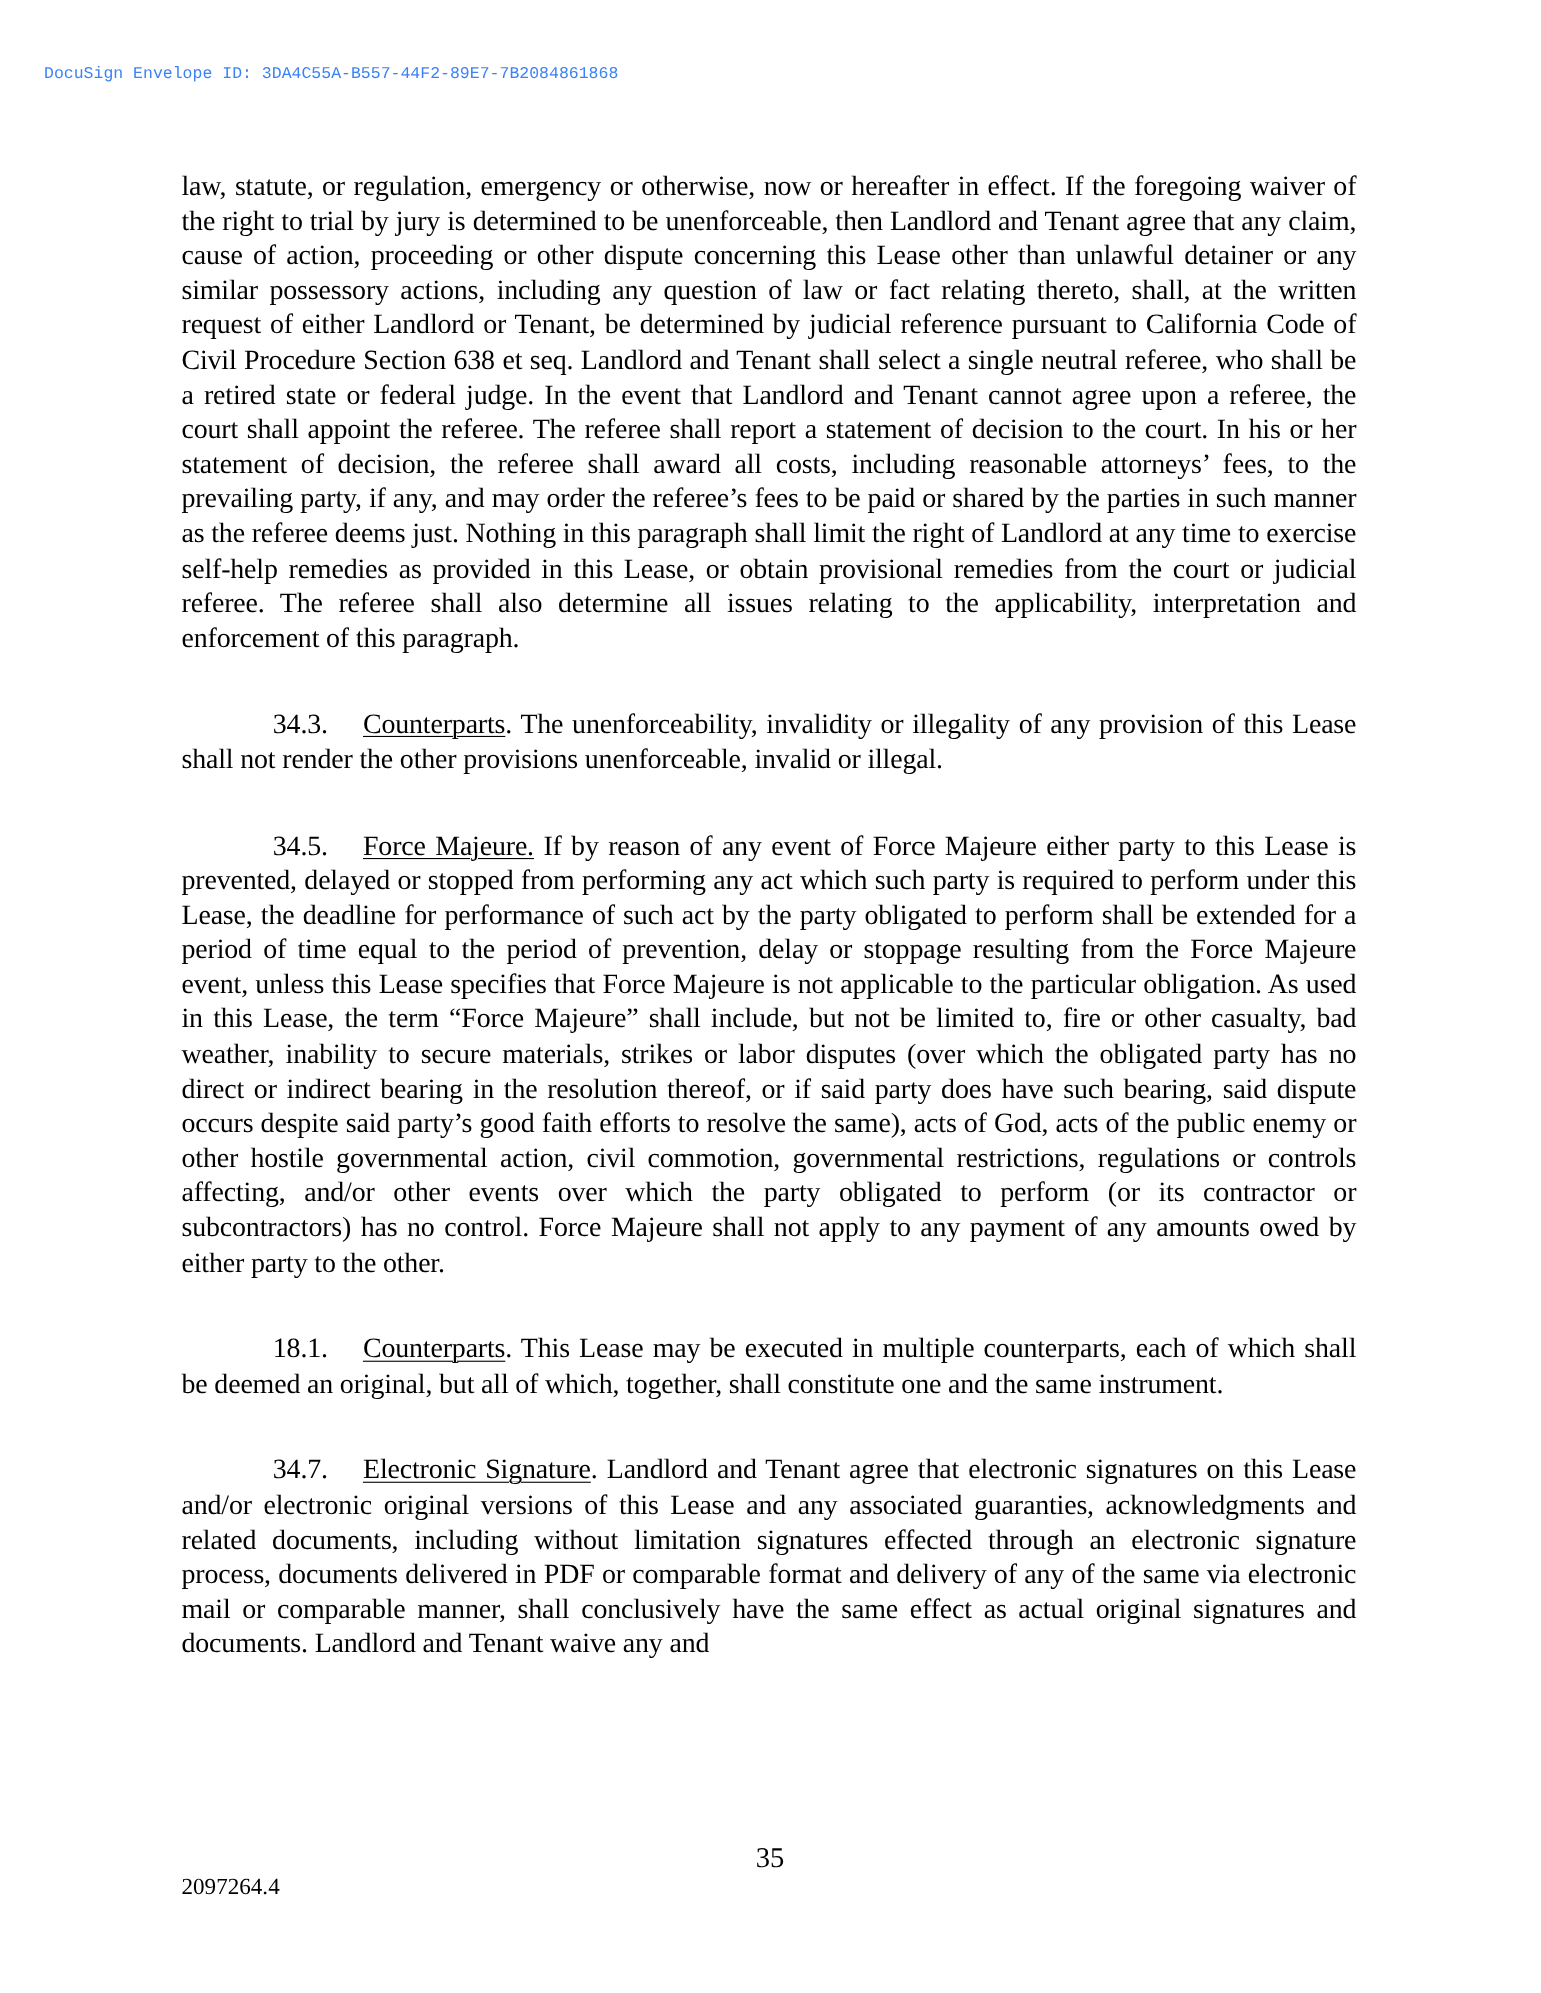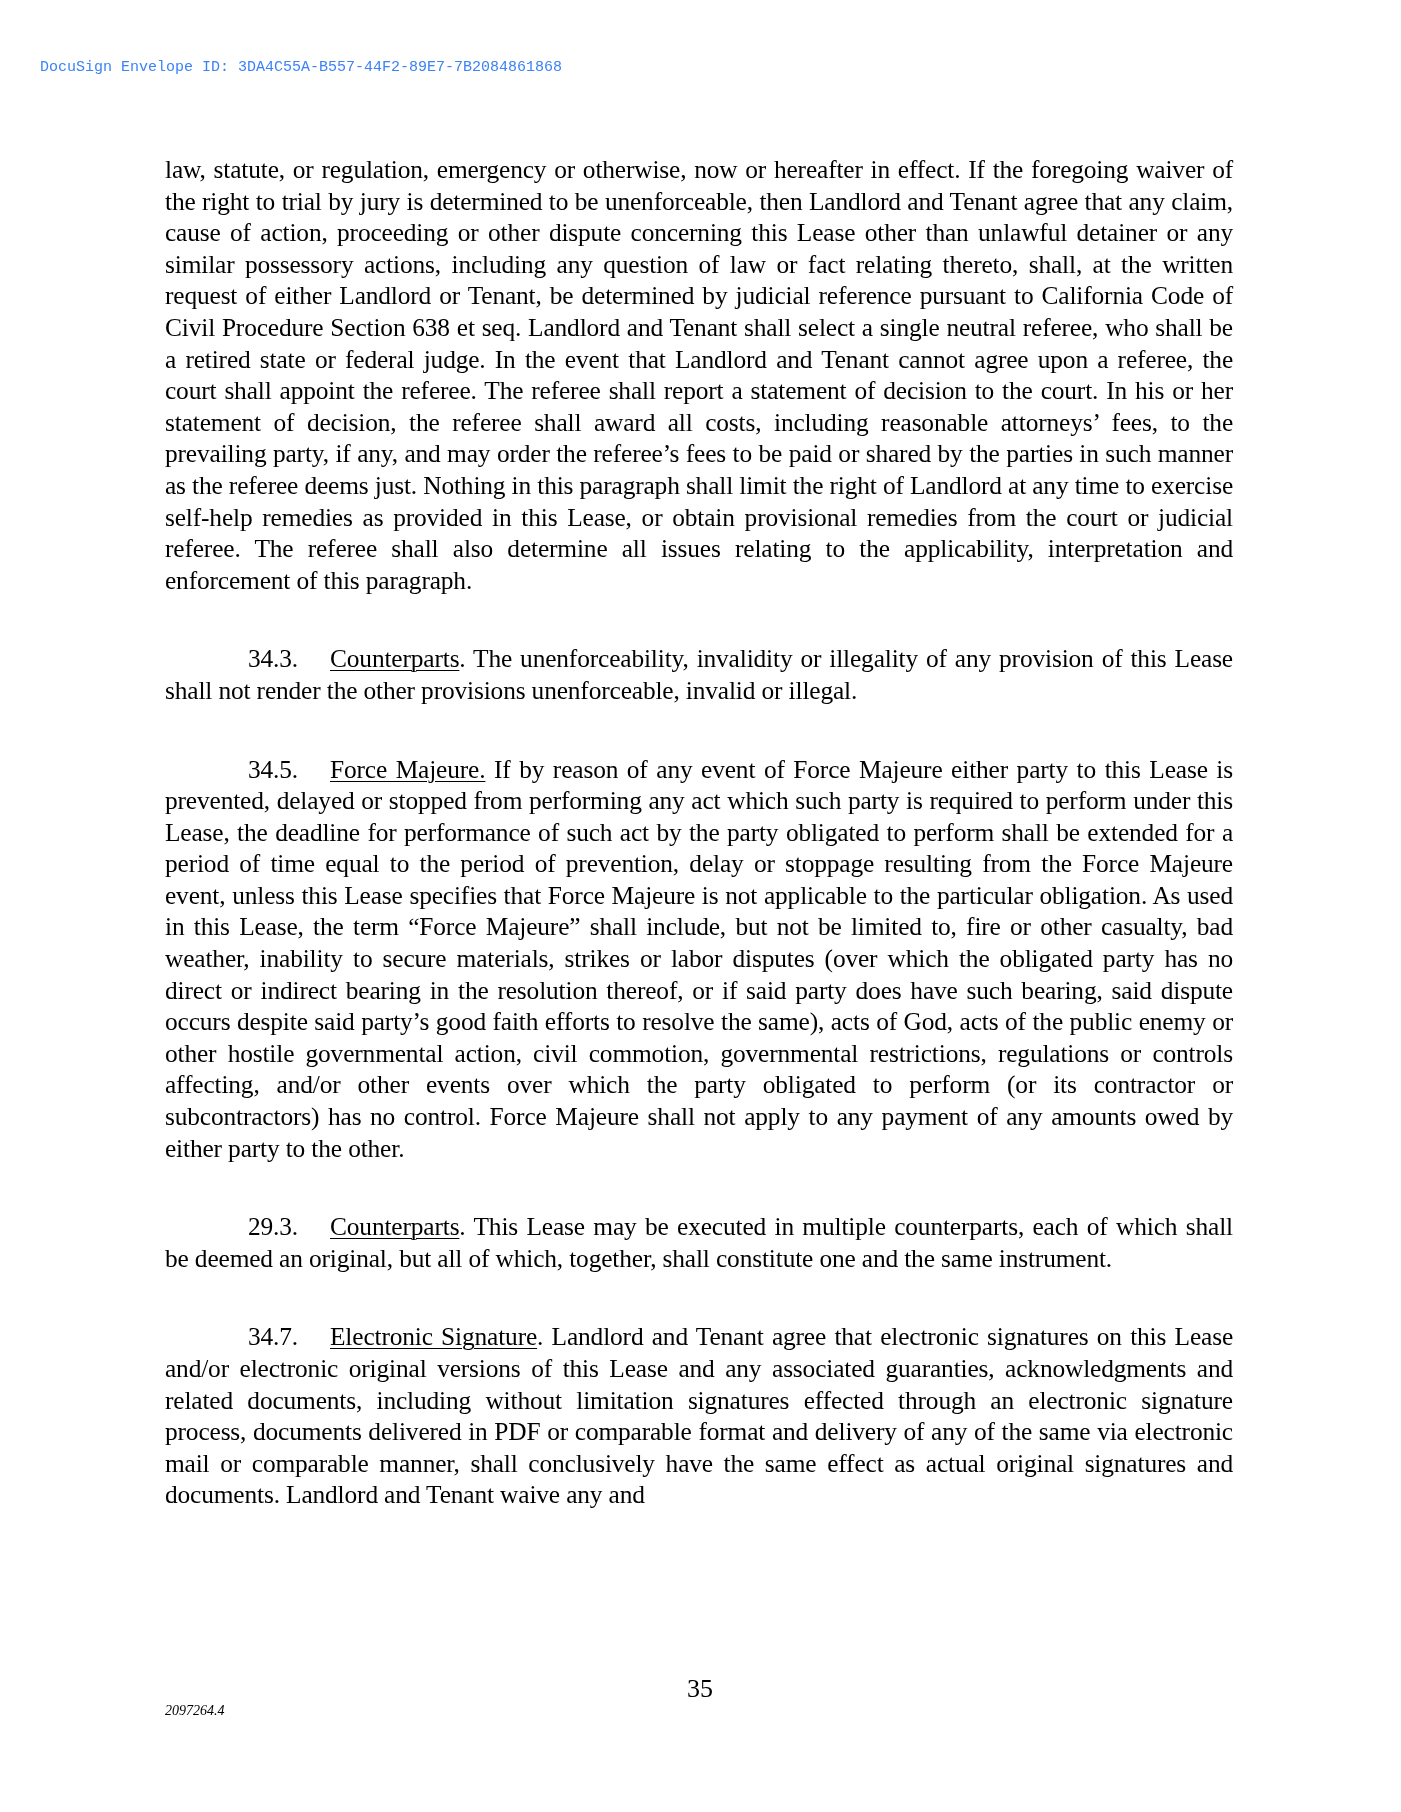--- a/index.html
+++ b/index.html
@@ -57,36 +57,35 @@
     left: 687px;
     top: 1674px;
     font-family: "Liberation Serif", serif;
     font-size: 26px;
   }
   .doc-id {
     position: absolute;
     left: 165px;
     top: 1703px;
     font-family: "Liberation Serif", serif;
-    font-size: 14px;
-    font-style: italic;
+    font-size: 21px;
   }
 </style>
 </head>
 <body>
 
 <div class="envelope-header">DocuSign Envelope ID: 3DA4C55A-B557-44F2-89E7-7B2084861868</div>
 
 <div class="page-body">
   <p class="para">law, statute, or regulation, emergency or otherwise, now or hereafter in effect.  If the foregoing waiver of the right to trial by jury is determined to be unenforceable, then Landlord and Tenant agree that any claim, cause of action, proceeding or other dispute concerning this Lease other than unlawful detainer or any similar possessory actions, including any question of law or fact relating thereto, shall, at the written request of either Landlord or Tenant, be determined by judicial reference pursuant to California Code of Civil Procedure Section 638 et seq.  Landlord and Tenant shall select a single neutral referee, who shall be a retired state or federal judge.  In the event that Landlord and Tenant cannot agree upon a referee, the court shall appoint the referee.  The referee shall report a statement of decision to the court.  In his or her statement of decision, the referee shall award all costs, including reasonable attorneys’ fees, to the prevailing party, if any, and may order the referee’s fees to be paid or shared by the parties in such manner as the referee deems just.  Nothing in this paragraph shall limit the right of Landlord at any time to exercise self-help remedies as provided in this Lease, or obtain provisional remedies from the court or judicial referee.  The referee shall also determine all issues relating to the applicability, interpretation and enforcement of this paragraph.</p>
 
   <p class="para"><span class="indent"></span><span class="sec-num">34.3.</span><span class="sec-title">Counterparts</span><span>.</span><span> The unenforceability, invalidity or illegality of any provision of this Lease shall not render the other provisions unenforceable, invalid or illegal.</span></p>
 
 
   <p class="para"><span class="indent"></span><span class="sec-num">34.5.</span><span class="sec-title">Force Majeure.</span><span></span><span> If by reason of any event of Force Majeure either party to this Lease is prevented, delayed or stopped from performing any act which such party is required to perform under this Lease, the deadline for performance of such act by the party obligated to perform shall be extended for a period of time equal to the period of prevention, delay or stoppage resulting from the Force Majeure event, unless this Lease specifies that Force Majeure is not applicable to the particular obligation.  As used in this Lease, the term “Force Majeure” shall include, but not be limited to, fire or other casualty, bad weather, inability to secure materials, strikes or labor disputes (over which the obligated party has no direct or indirect bearing in the resolution thereof, or if said party does have such bearing, said dispute occurs despite said party’s good faith efforts to resolve the same), acts of God, acts of the public enemy or other hostile governmental action, civil commotion, governmental restrictions, regulations or controls affecting, and/or other events over which the party obligated to perform (or its contractor or subcontractors) has no control.  Force Majeure shall not apply to any payment of any amounts owed by either party to the other.</span></p>
 
-  <p class="para"><span class="indent"></span><span class="sec-num">29.3.</span><span class="sec-title">Counterparts</span><span>.</span><span> This Lease may be executed in multiple counterparts, each of which shall be deemed an original, but all of which, together, shall constitute one and the same instrument.</span></p>
+  <p class="para"><span class="indent"></span><span class="sec-num">18.1.</span><span class="sec-title">Counterparts</span><span>.</span><span> This Lease may be executed in multiple counterparts, each of which shall be deemed an original, but all of which, together, shall constitute one and the same instrument.</span></p>
 
   <p class="para"><span class="indent"></span><span class="sec-num">34.7.</span><span class="sec-title">Electronic Signature</span><span>.</span><span> Landlord and Tenant agree that electronic signatures on this Lease and/or electronic original versions of this Lease and any associated guaranties, acknowledgments and related documents, including without limitation signatures effected through an electronic signature process, documents delivered in PDF or comparable format and delivery of any of the same via electronic mail or comparable manner, shall conclusively have the same effect as actual original signatures and documents.  Landlord and Tenant waive any and</span></p>
 </div>
 
 <div class="page-number">35</div>
 <div class="doc-id">2097264.4</div>
 
 </body></html>

